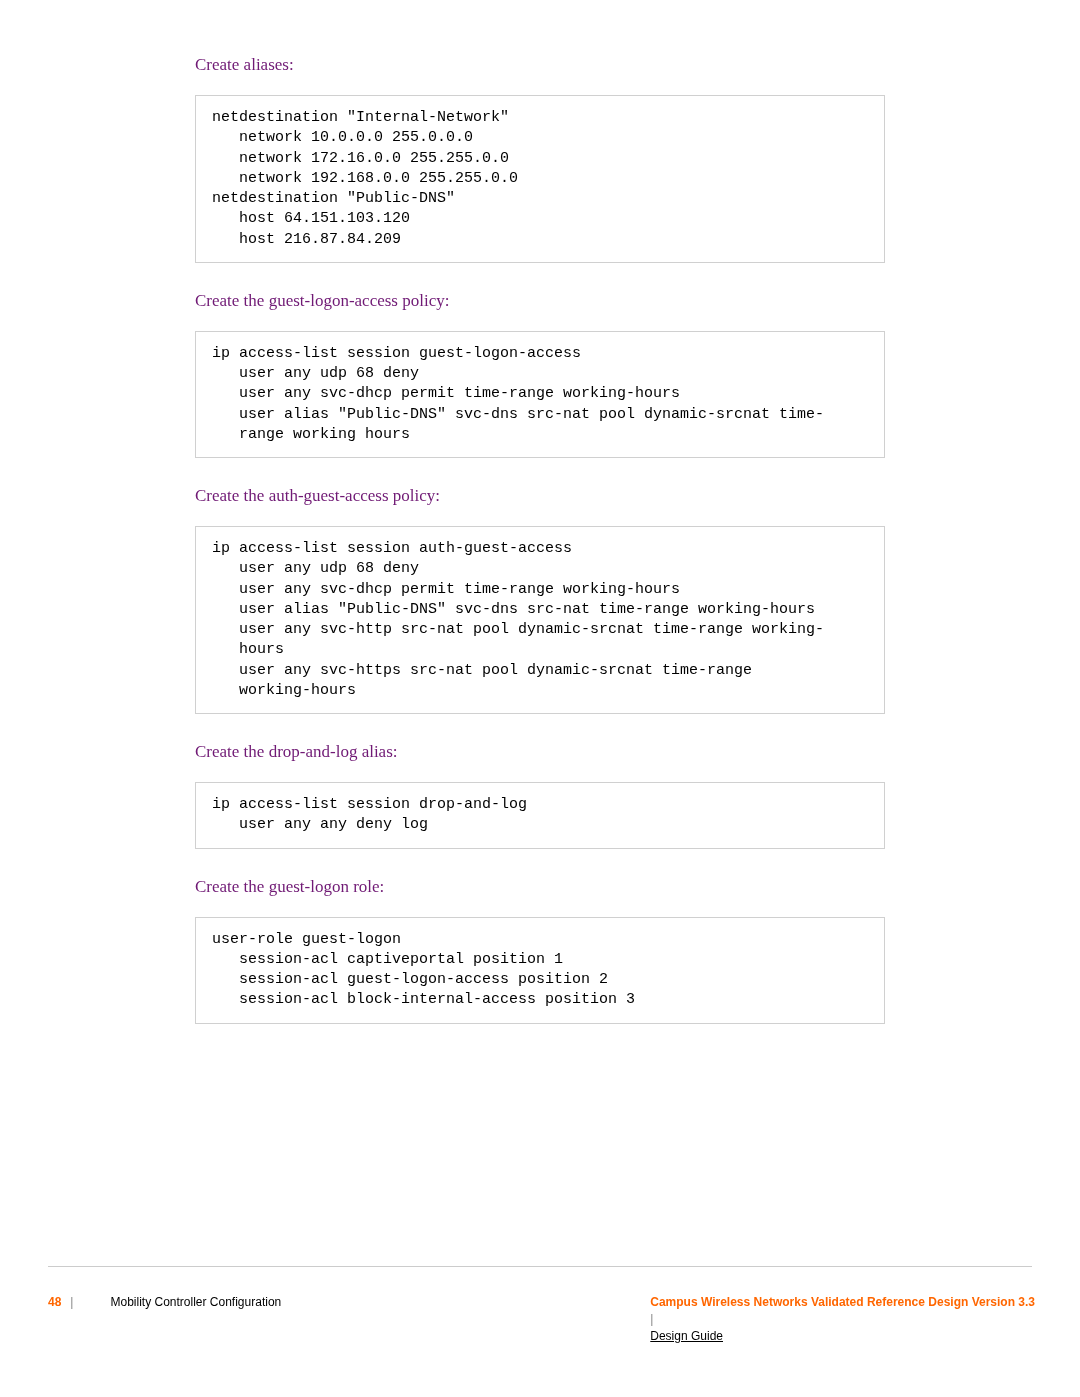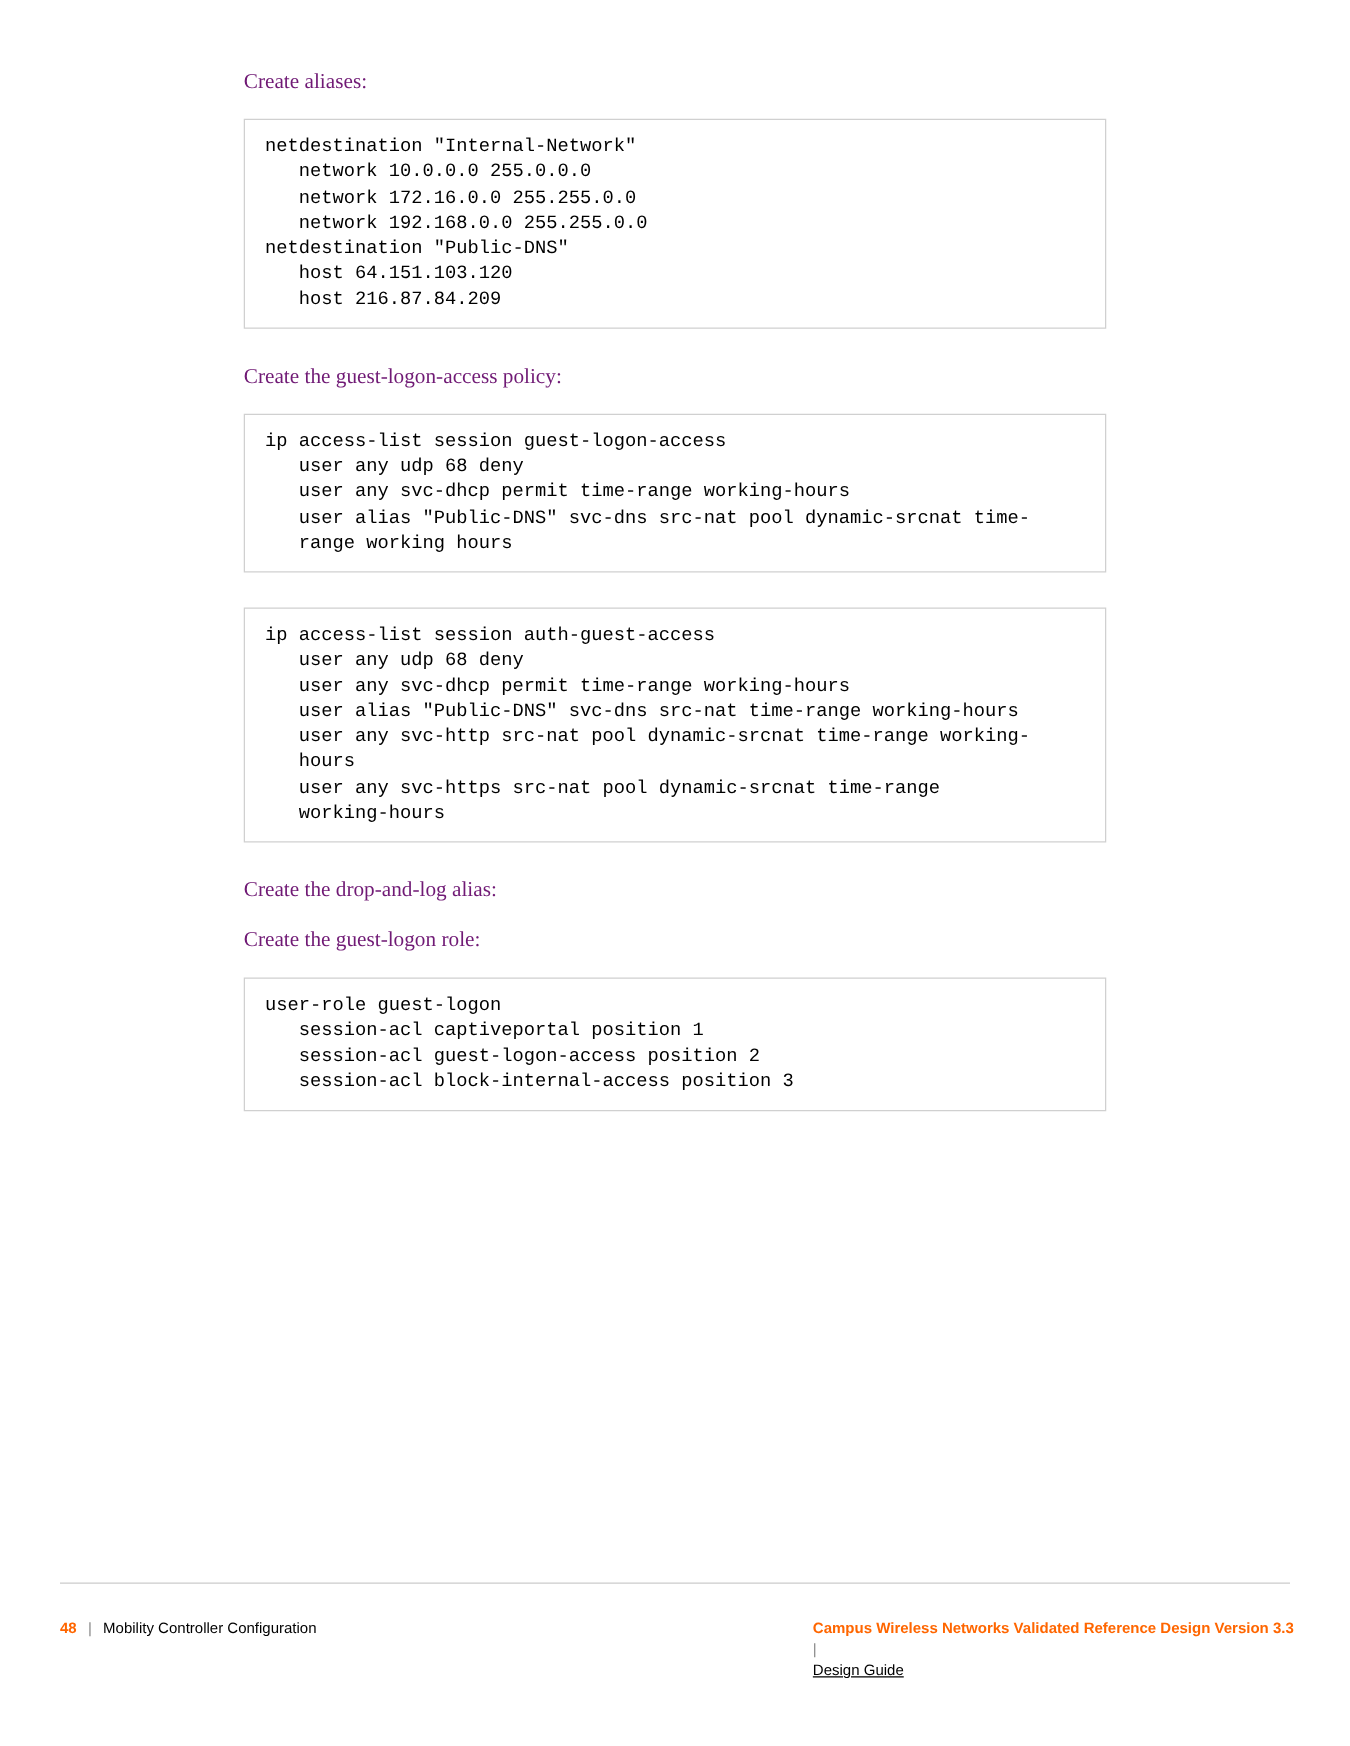--- a/index.html
+++ b/index.html
@@ -60,20 +60,21 @@
     .page-num {
       color: #ff6600;
       font-weight: bold;
     }
     .sep {
       color: #888;
       margin: 0 3px;
     }
     .chapter {
       color: #000000;
+      margin-left: 28px;
     }
     .footer-right {
       display: flex;
       align-items: baseline;
       gap: 3px;
       flex-direction: column;
     }
     .doc-title {
       color: #ff6600;
       font-weight: bold;
@@ -99,31 +100,34 @@
   </div>
   <div>
     <div class="section-label">Create the guest-logon-access policy:</div>
     <div class="code-block">ip access-list session guest-logon-access
    user any udp 68 deny
    user any svc-dhcp permit time-range working-hours
    user alias "Public-DNS" svc-dns src-nat pool dynamic-srcnat time-
    range working hours</div>
   </div>
   <div>
+    <div class="section-label">Create the auth-guest-access policy:</div>
     <div class="code-block">ip access-list session auth-guest-access
    user any udp 68 deny
    user any svc-dhcp permit time-range working-hours
    user alias "Public-DNS" svc-dns src-nat time-range working-hours
    user any svc-http src-nat pool dynamic-srcnat time-range working-
    hours
    user any svc-https src-nat pool dynamic-srcnat time-range
    working-hours</div>
   </div>
   <div>
     <div class="section-label">Create the drop-and-log alias:</div>
+    <div class="code-block">ip access-list session drop-and-log
+   user any any deny log</div>
   </div>
   <div>
     <div class="section-label">Create the guest-logon role:</div>
     <div class="code-block">user-role guest-logon
    session-acl captiveportal position 1
    session-acl guest-logon-access position 2
    session-acl block-internal-access position 3</div>
   </div>
 </div>
 

